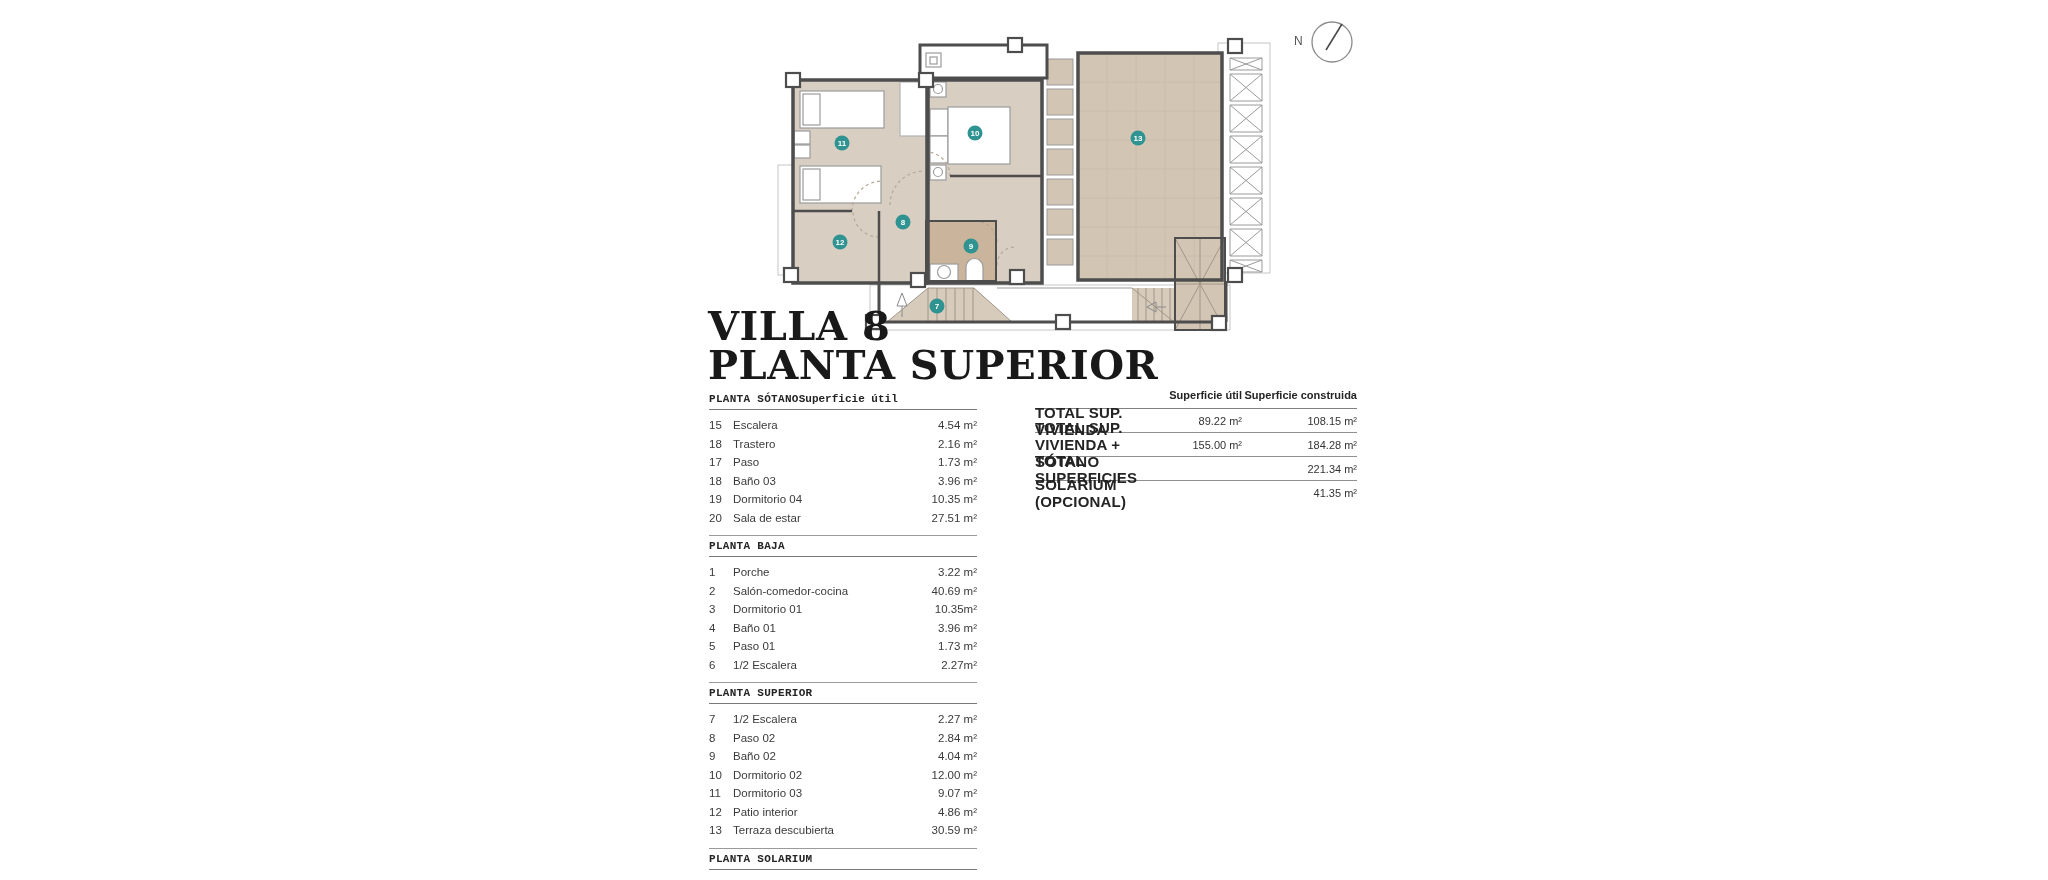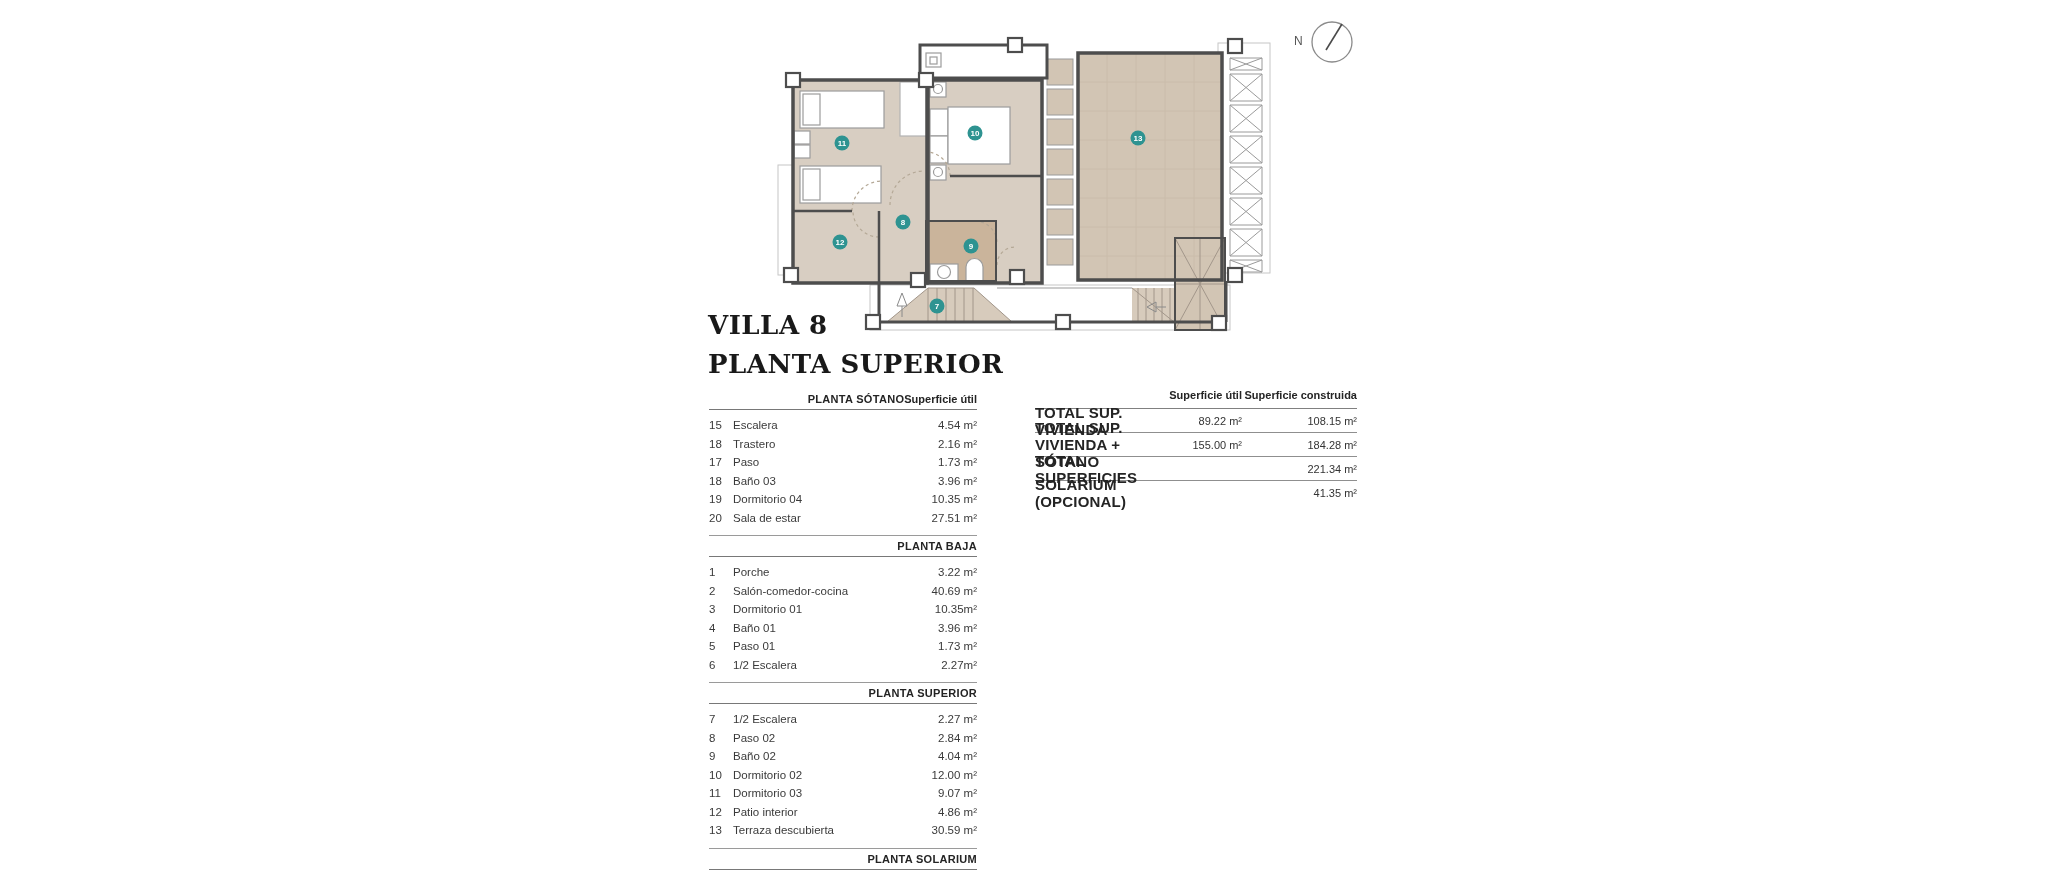--- a/index.html
+++ b/index.html
@@ -7,26 +7,26 @@
         font-family:"Liberation Sans",sans-serif;color:#333;}
   
   .floorplan{position:absolute;left:760px;top:25px;width:520px;height:320px;}
   
   .compass{position:absolute;left:1288px;top:12px;width:84px;height:60px;}
   .compass svg{position:absolute;left:0;top:0;}
   .compass-n{position:absolute;left:6px;top:22px;font-size:12px;color:#555;letter-spacing:.5px;}
   
   .title{position:absolute;left:708px;top:306px;margin:0;
          font-family:"DejaVu Serif",serif;font-weight:700;color:#191919;
-         font-size:26px;line-height:39px;letter-spacing:.5px;}
+         font-size:40px;line-height:39px;letter-spacing:.5px;}
   
   .areas{position:absolute;left:709px;top:389px;width:268px;font-size:11.5px;color:#3a3a3a;}
   .sec:not(:first-child){border-top:1.2px solid #9a9a9a;margin-top:2px;}
-  .sec-head{display:flex;justify-content:flex-end;align-items:flex-end;
-            padding:4px 0 4px;border-bottom:1.3px solid #787878;}
+  .sec-head{display:flex;justify-content:flex-start;align-items:flex-end;
+            padding:4px 0 4px;border-bottom:1.3px solid #787878;font-family:Liberation Mono, monospace;}
   .sec-title{font-weight:bold;font-size:11px;color:#242424;letter-spacing:.3px;}
   .sec-col{font-weight:bold;font-size:11px;color:#242424;}
   .rows{padding:6px 0 6px;}
   .row{display:flex;height:18.5px;align-items:center;}
   .row .num{width:24px;}
   .row .lbl{flex:1;}
   .row .val{width:80px;text-align:right;}
   
   .summary{position:absolute;left:1035px;top:389px;width:322px;font-size:11px;color:#333;}
   .s-head{display:flex;padding-bottom:7px;border-bottom:1.2px solid #808080;

